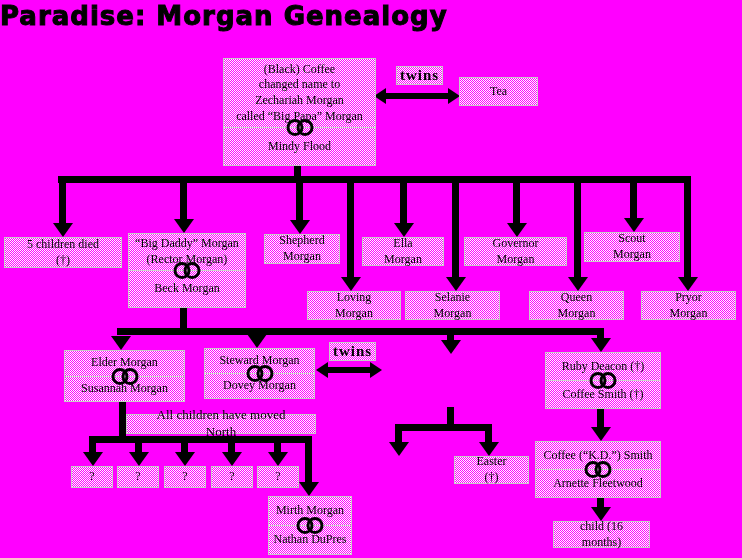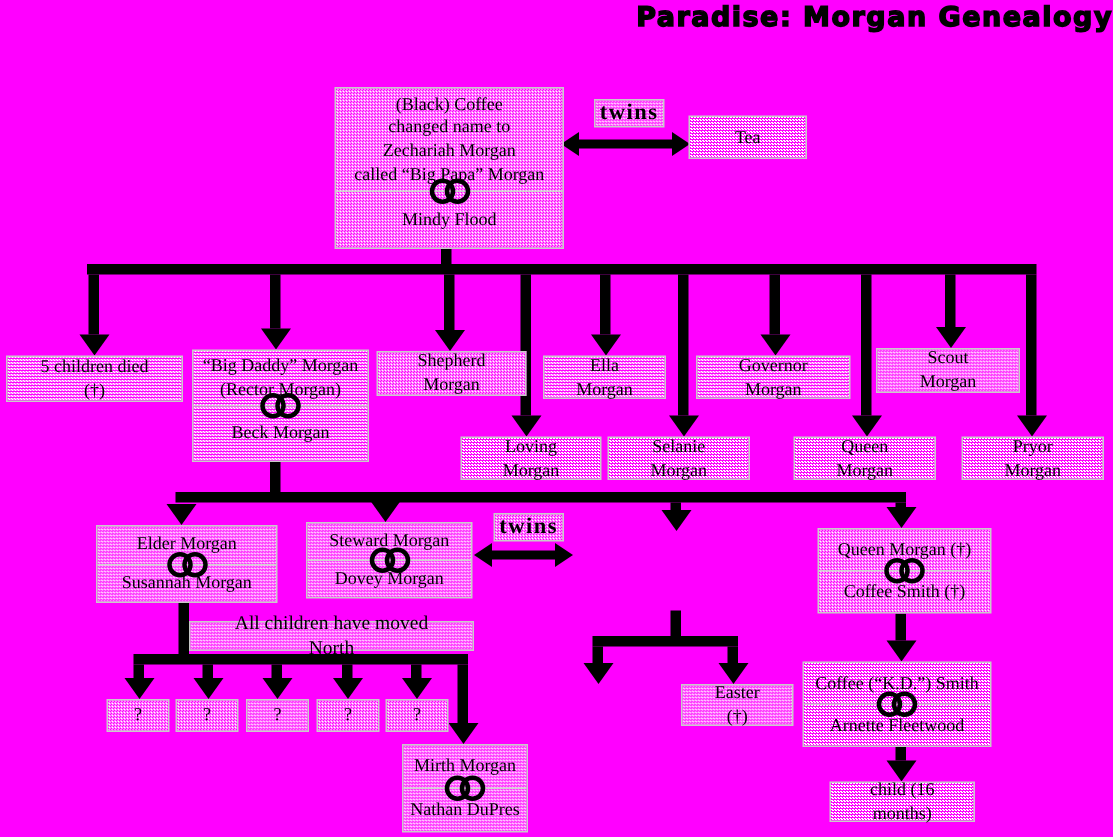--- a/index.html
+++ b/index.html
@@ -3,23 +3,23 @@
 <meta charset="utf-8">
 <style>
   html,body{margin:0;padding:0;}
   #canvas{
     position:relative; width:742px; height:558px; overflow:hidden;
     background:#ff00ff;
     font-family:"Liberation Serif","DejaVu Serif",serif;
     color:#000;
   }
   #title{
-    position:absolute; left:0; top:1px; width:100%; text-align:right;
+    position:absolute; left:0; top:1px; width:100%; text-align:left;
     font-family:"DejaVu Sans","Liberation Sans",sans-serif;
-    font-weight:bold; font-size:18px; letter-spacing:1px;
+    font-weight:bold; font-size:26px; letter-spacing:1px;
     -webkit-text-stroke:1px #000;
   }
   .node{
     position:absolute; box-sizing:border-box;
     border:1px solid #c9c9c9;
     background-color:#ff00ff;
     background-image:conic-gradient(#ffffff 0 25%, transparent 25% 50%, #ffffff 50% 75%, transparent 75%);
     background-size:2px 2px;
     font-size:12px; line-height:1.3; text-align:center;
   }
@@ -144,21 +144,21 @@
     </div>
     <div class="mid">
       <span class="rings">
           <i></i>
           <i></i>
         </span>
     </div>
     <div class="sec">Beck Morgan</div>
   </div>
 
-  <div class="node lbl" style="left:251px;top:234px;width:100px;height:30px">Shepherd Morgan</div>
+  <div class="node lbl" style="left:264px;top:234px;width:76px;height:30px">Shepherd Morgan</div>
   <div class="node lbl" style="left:362px;top:237px;width:82px;height:29px">Ella Morgan</div>
   <div class="node lbl" style="left:464px;top:237px;width:103px;height:29px">Governor Morgan</div>
   <div class="node lbl" style="left:584px;top:232px;width:96px;height:30px">Scout Morgan</div>
 
   <div class="node lbl" style="left:307px;top:291px;width:94px;height:29px">Loving Morgan</div>
   <div class="node lbl" style="left:405px;top:291px;width:95px;height:29px">Selanie Morgan</div>
   <div class="node lbl" style="left:529px;top:291px;width:95px;height:29px">Queen Morgan</div>
   <div class="node lbl" style="left:641px;top:291px;width:95px;height:29px">Pryor Morgan</div>
 
   <div class="node couple" style="left:64px;top:350px;width:121px;height:52px">
@@ -180,21 +180,21 @@
           <i></i>
         </span>
     </div>
     <div class="sec">Dovey Morgan</div>
   </div>
 
   <div class="node lbl tw" style="left:329px;top:342px;width:47px;height:19px">twins</div>
 
 
   <div class="node couple" style="left:545px;top:352px;width:116px;height:57px">
-    <div class="sec">Queen Morgan (†)</div>
+    <div class="sec">Ruby Deacon (†)</div>
     <div class="mid">
       <span class="rings">
           <i></i>
           <i></i>
         </span>
     </div>
     <div class="sec">Coffee Smith (†)</div>
   </div>
 
   <div class="node lbl" style="left:126px;top:414px;width:190px;height:20px;font-size:13px">All children have moved North</div>

